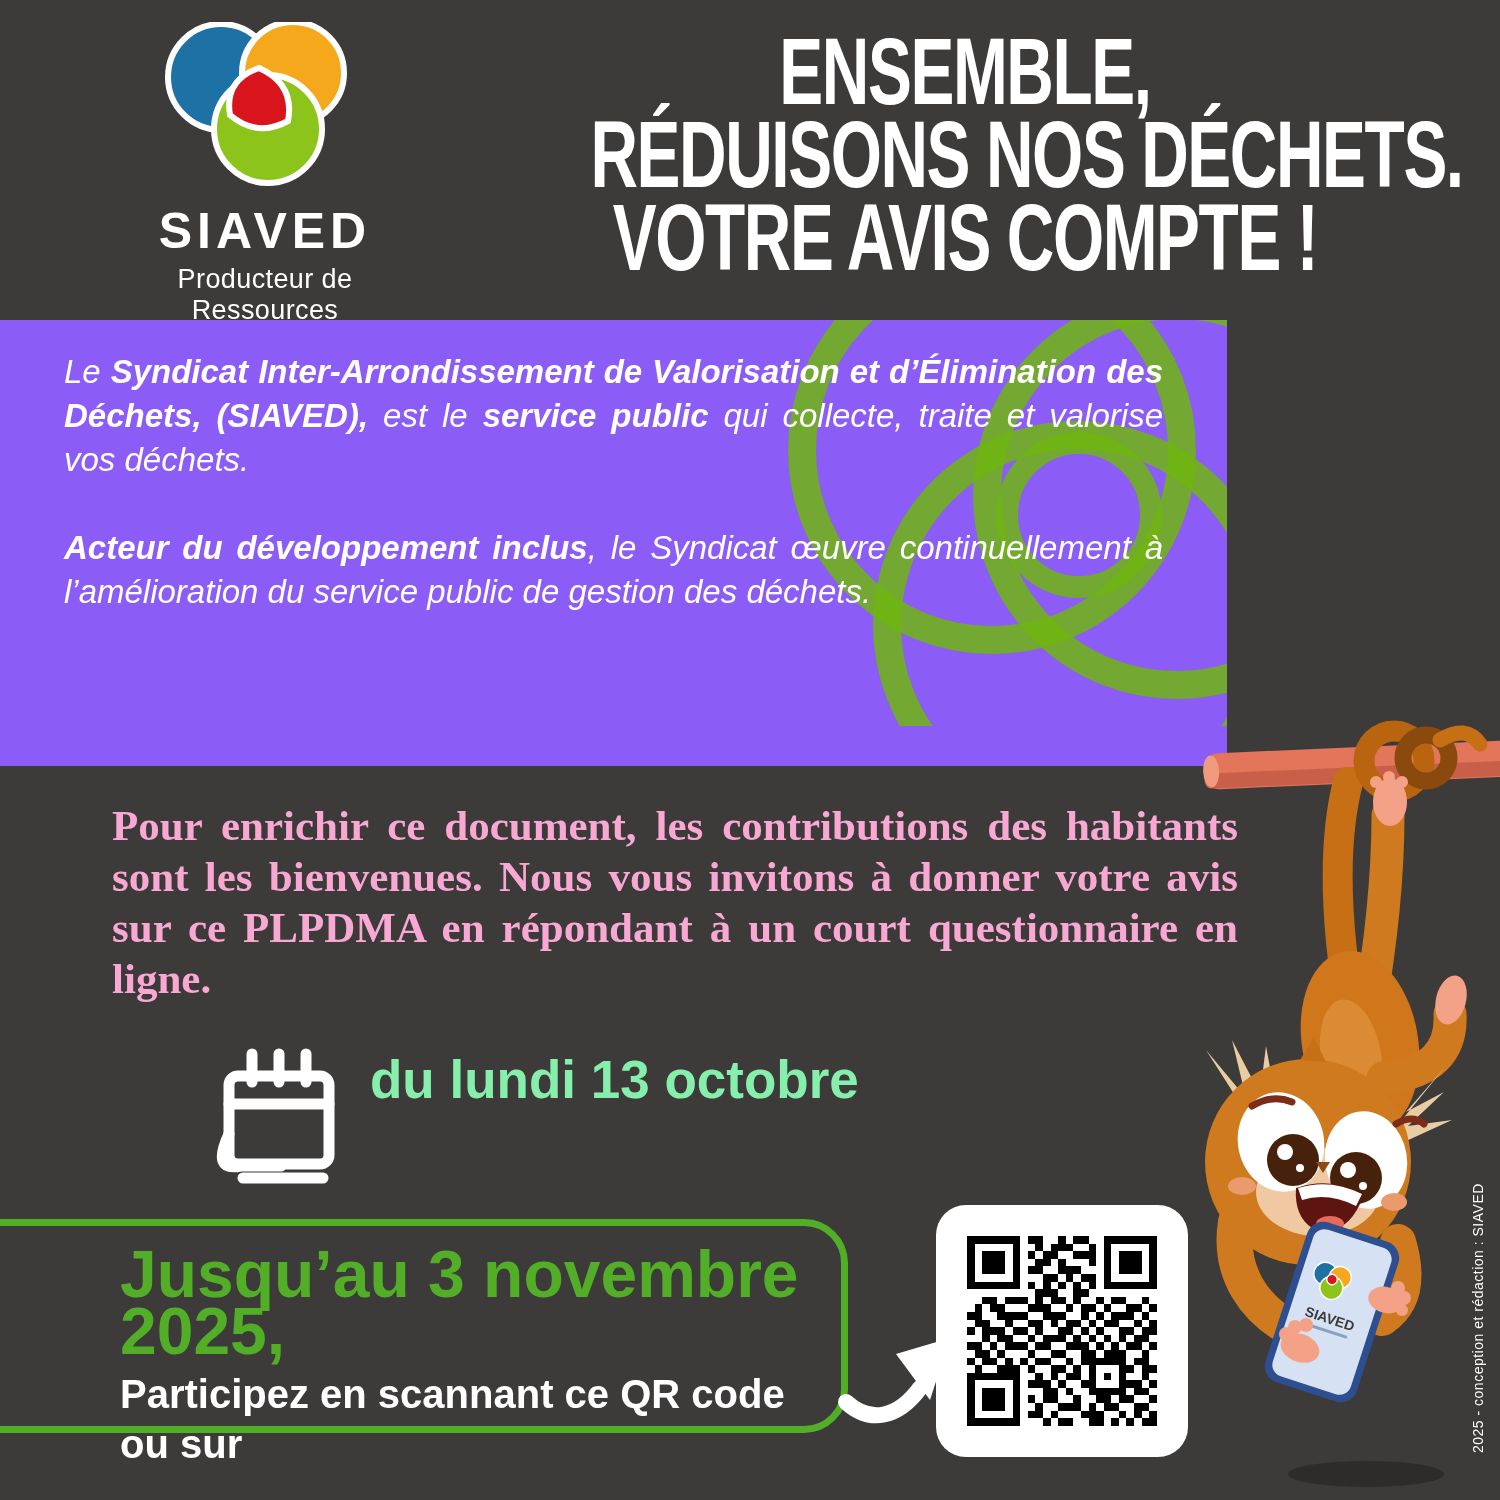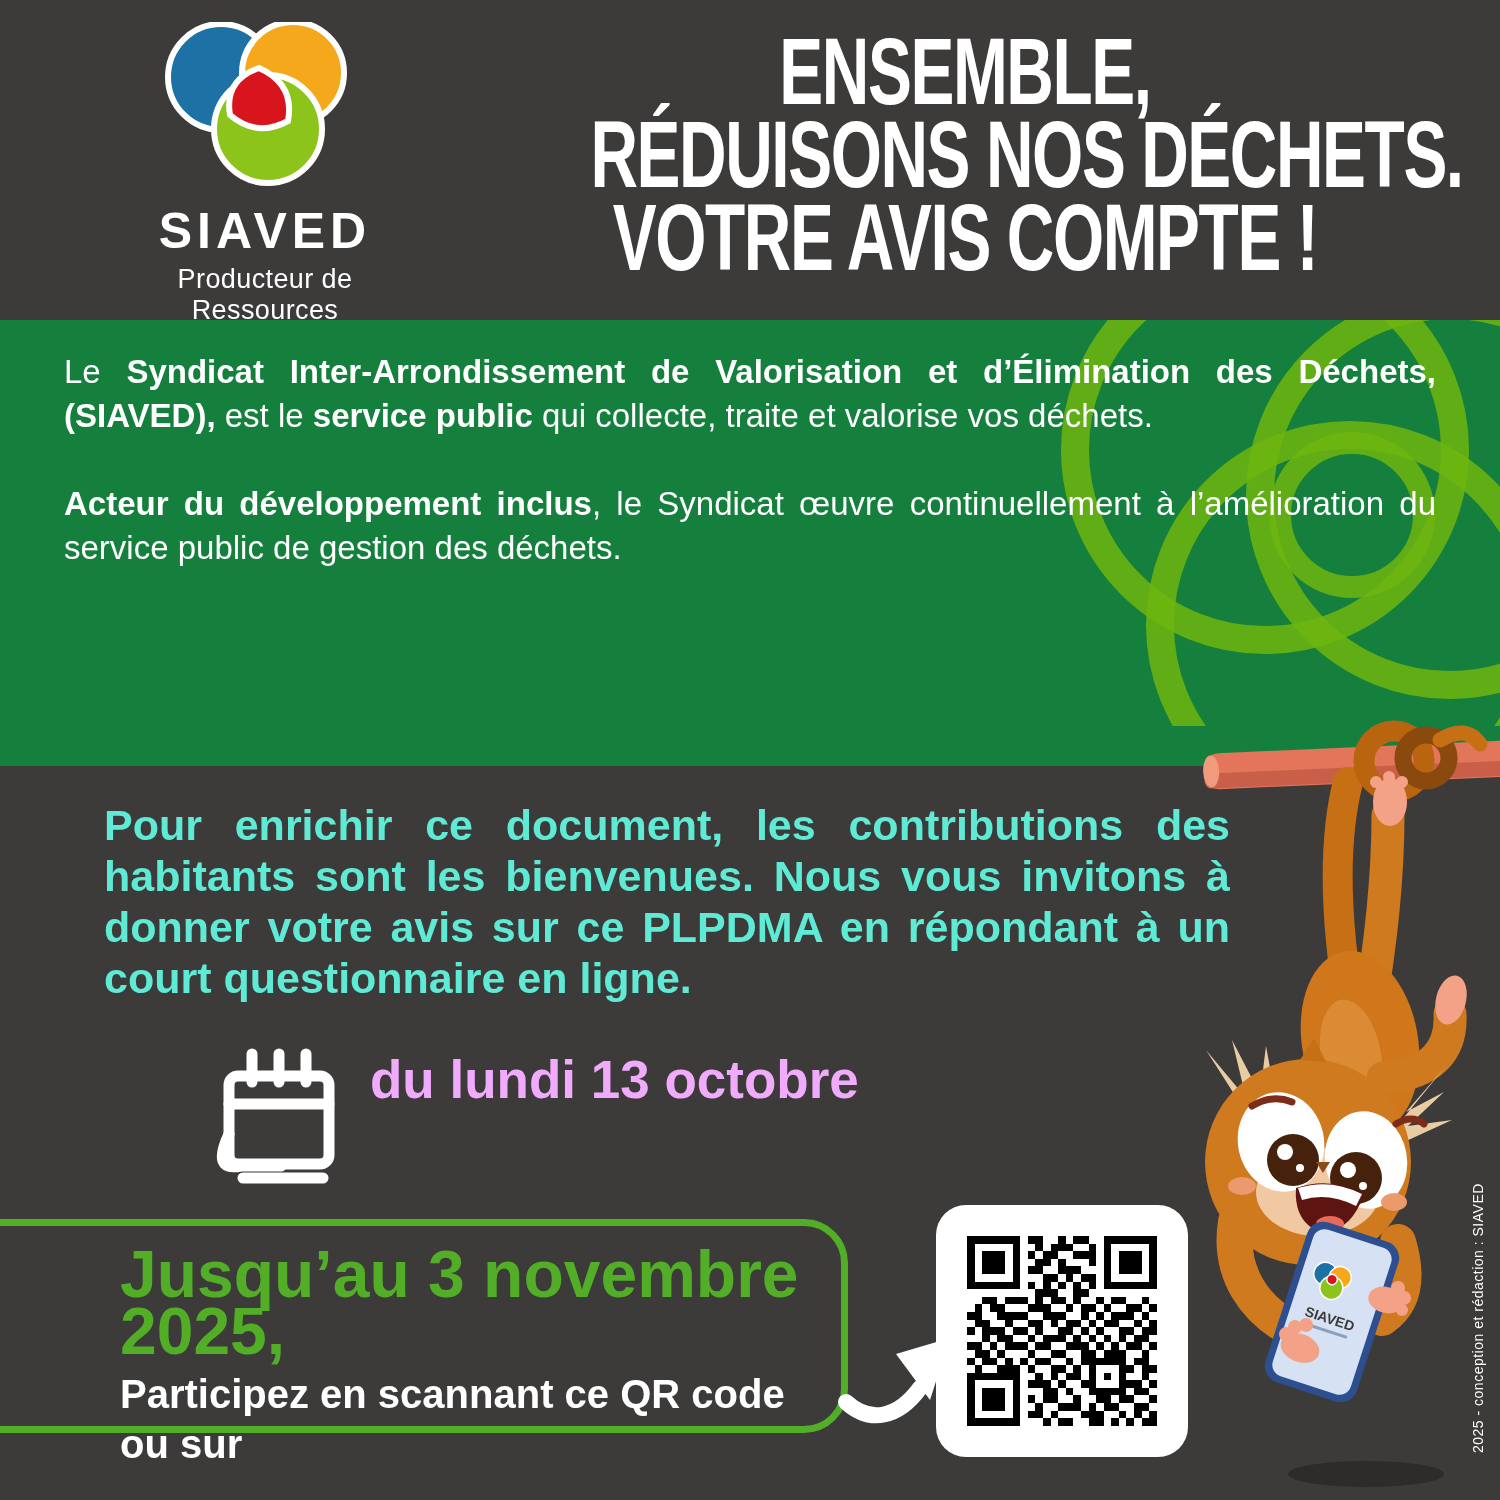--- a/index.html
+++ b/index.html
@@ -9,33 +9,33 @@
   
   .header{position:absolute;left:0;top:0;width:1500px;height:320px;}
   .logo{position:absolute;left:125px;top:22px;width:280px;text-align:center;}
   .logo-name{color:#fff;font-size:50px;font-weight:bold;letter-spacing:5px;margin-top:4px;}
   .logo-tagline{color:#fff;font-size:27px;margin-top:4px;letter-spacing:0.4px;}
   .title{position:absolute;left:430px;top:30px;width:1070px;text-align:center;color:#fff;}
   .title-line{font-weight:bold;font-size:94px;line-height:83px;white-space:nowrap;
               transform:scaleX(0.70);transform-origin:50% 50%;letter-spacing:-2px;}
 
   
-  .band{position:absolute;left:0;top:320px;width:1500px;height:446px;background:#15803d;overflow:hidden;}
+  .band{position:absolute;left:0;top:320px;width:1227px;height:446px;background:#8b5cf6;overflow:hidden;font-style:italic;}
   .band svg.watermark{position:absolute;right:-120px;top:-40px;}
   .band-text{position:relative;padding:30px 64px 0 64px;color:#fff;font-size:33px;line-height:44px;}
   .band-text p{margin:0 0 44px 0;text-align:justify;}
   .band-text .b{font-weight:bold;}
 
   
-  .invitation{position:absolute;left:104px;top:800px;width:1126px;color:#5eead4;
-              font-size:43px;line-height:51px;font-weight:bold;text-align:justify;margin:0;}
+  .invitation{position:absolute;left:112px;top:800px;width:1126px;color:#f9a8d4;
+              font-size:43px;line-height:51px;font-weight:bold;text-align:justify;margin:0;font-family:Liberation Serif, serif;}
 
   
   .calendar{position:absolute;left:203px;top:1038px;}
-  .dates{position:absolute;left:370px;top:1050px;color:#f0abfc;font-size:53px;line-height:60px;font-weight:bold;}
+  .dates{position:absolute;left:370px;top:1050px;color:#86efac;font-size:53px;line-height:60px;font-weight:bold;}
 
   
   .cta-box{position:absolute;left:-52px;top:1219px;width:900px;height:214px;
            border:7px solid #52ad27;border-radius:44px;box-sizing:border-box;
            padding:20px 30px 0 165px;}
   .cta-heading{color:#52ad27;font-size:66px;line-height:57px;font-weight:bold;}
   .cta-body{color:#fff;font-size:40px;line-height:50px;font-weight:bold;margin-top:9px;}
 
   
   .qr-card{position:absolute;left:936px;top:1205px;width:252px;height:252px;background:#fff;border-radius:30px;}

